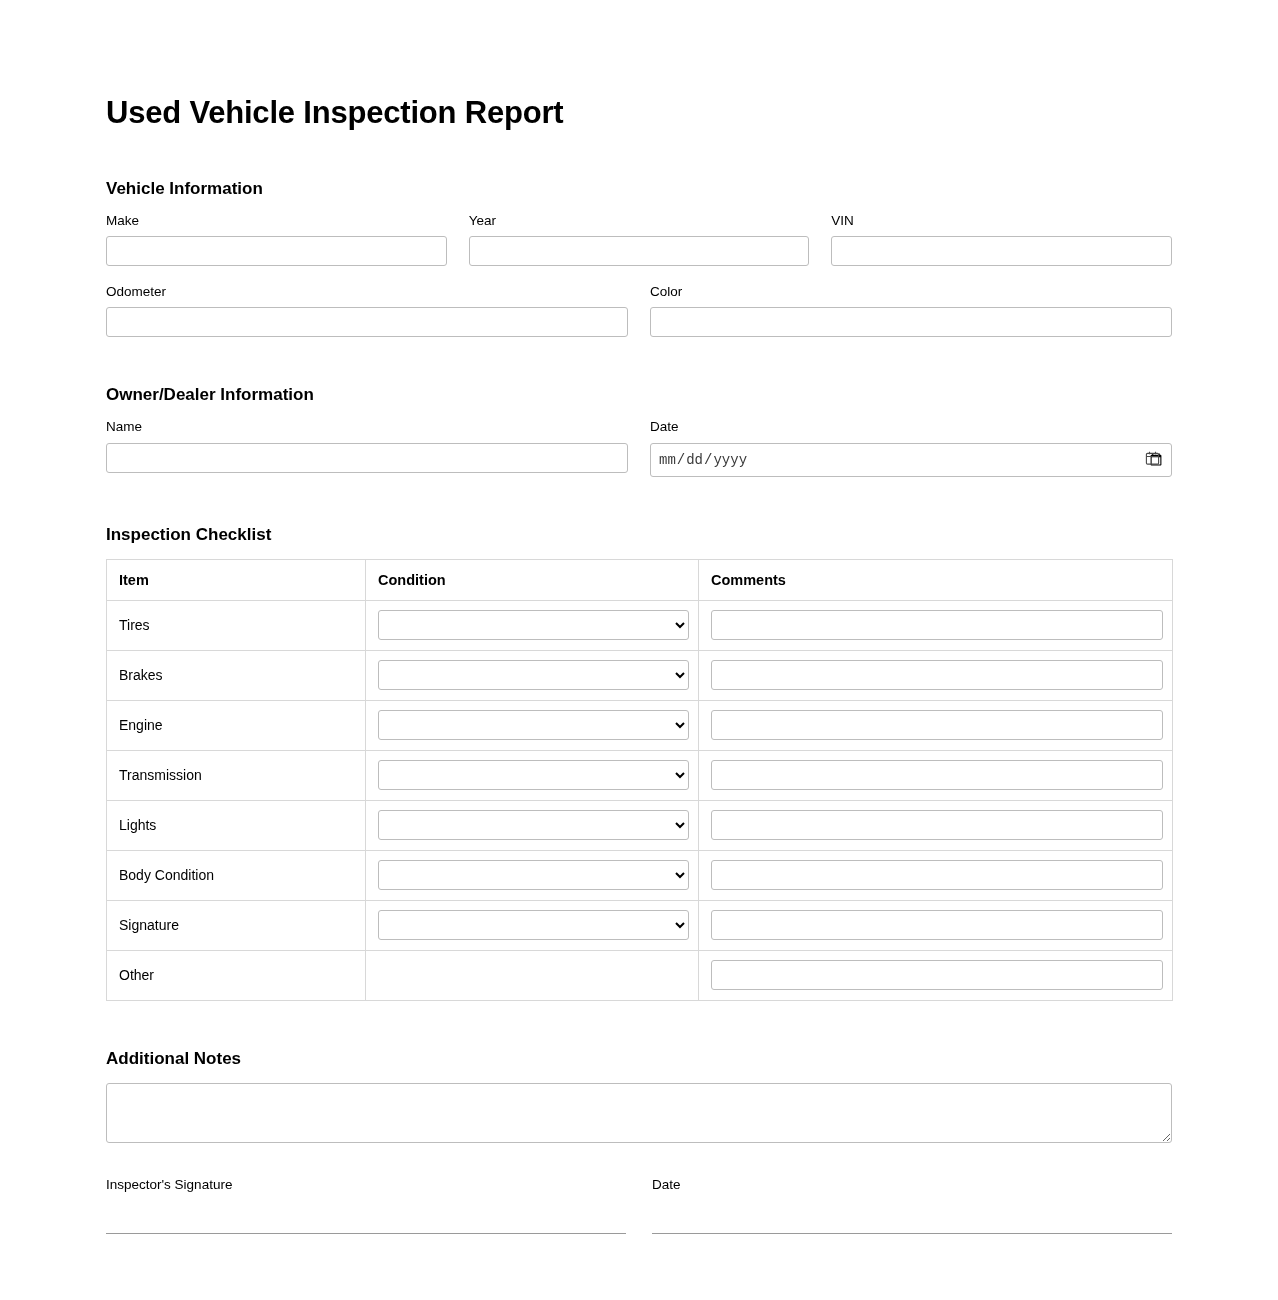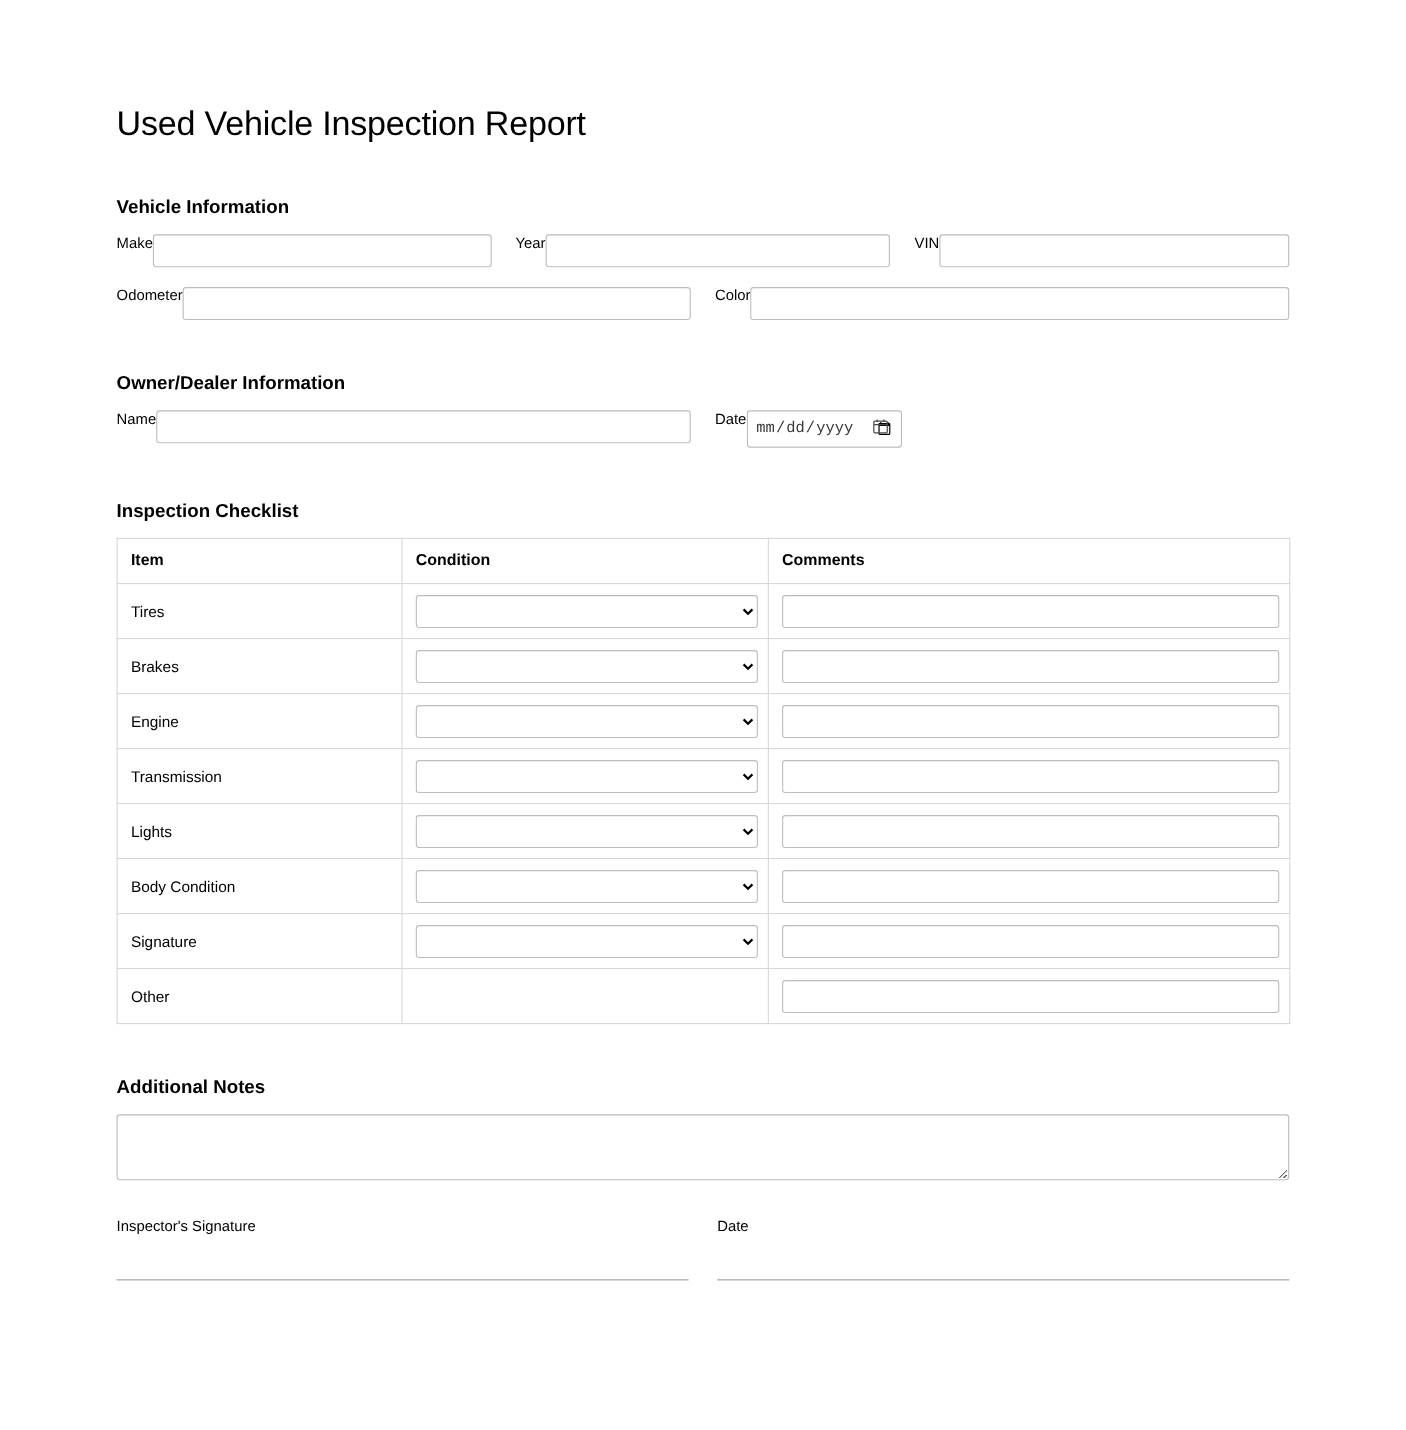--- a/index.html
+++ b/index.html
@@ -14,41 +14,41 @@
     min-height: 1300px;
     -webkit-font-smoothing: antialiased;
   }
   .page {
     padding: 95px 106px 0 106px;
     box-sizing: border-box;
     width: 1278px;
   }
   h1.report-title {
     font-size: 31px;
-    font-weight: normal;
+    font-weight: bold;
     margin: 0 0 26px 0;
     letter-spacing: -0.2px;
   }
   h2.section-title {
     font-size: 17px;
     font-weight: bold;
     margin: 0 0 14px 0;
   }
   .section {
     margin-bottom: 34px;
     margin-top: 48px;
   }
   .field-row {
     display: flex;
     gap: 22px;
     margin-bottom: 18px;
   }
   .field {
     display: flex;
-    flex-direction: row;
+    flex-direction: column;
     flex: 1 1 0;
   }
   .field label {
     font-size: 13.5px;
     line-height: 1.2;
     margin-bottom: 7px;
     color: #000;
   }
   input[type="text"],
   input[type="date"] {

